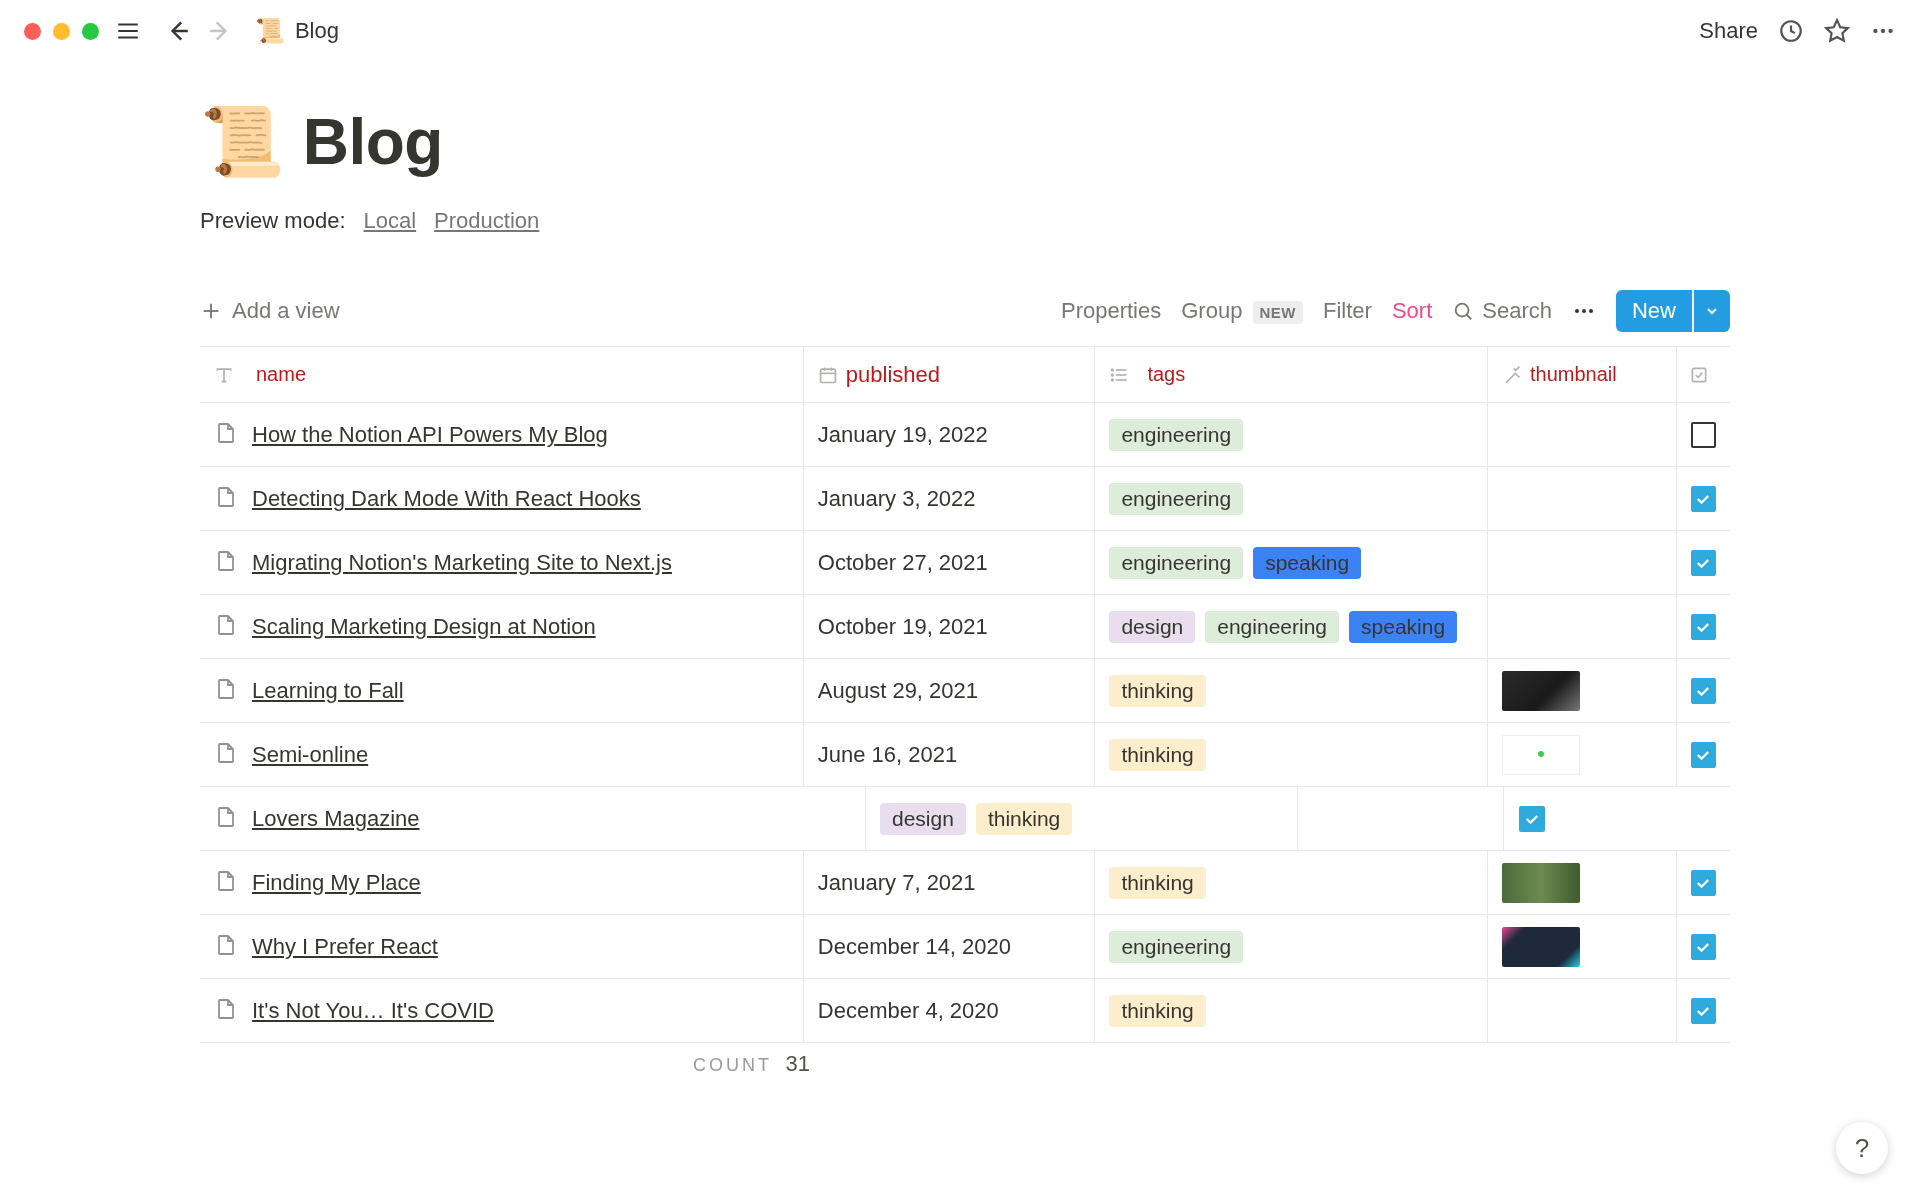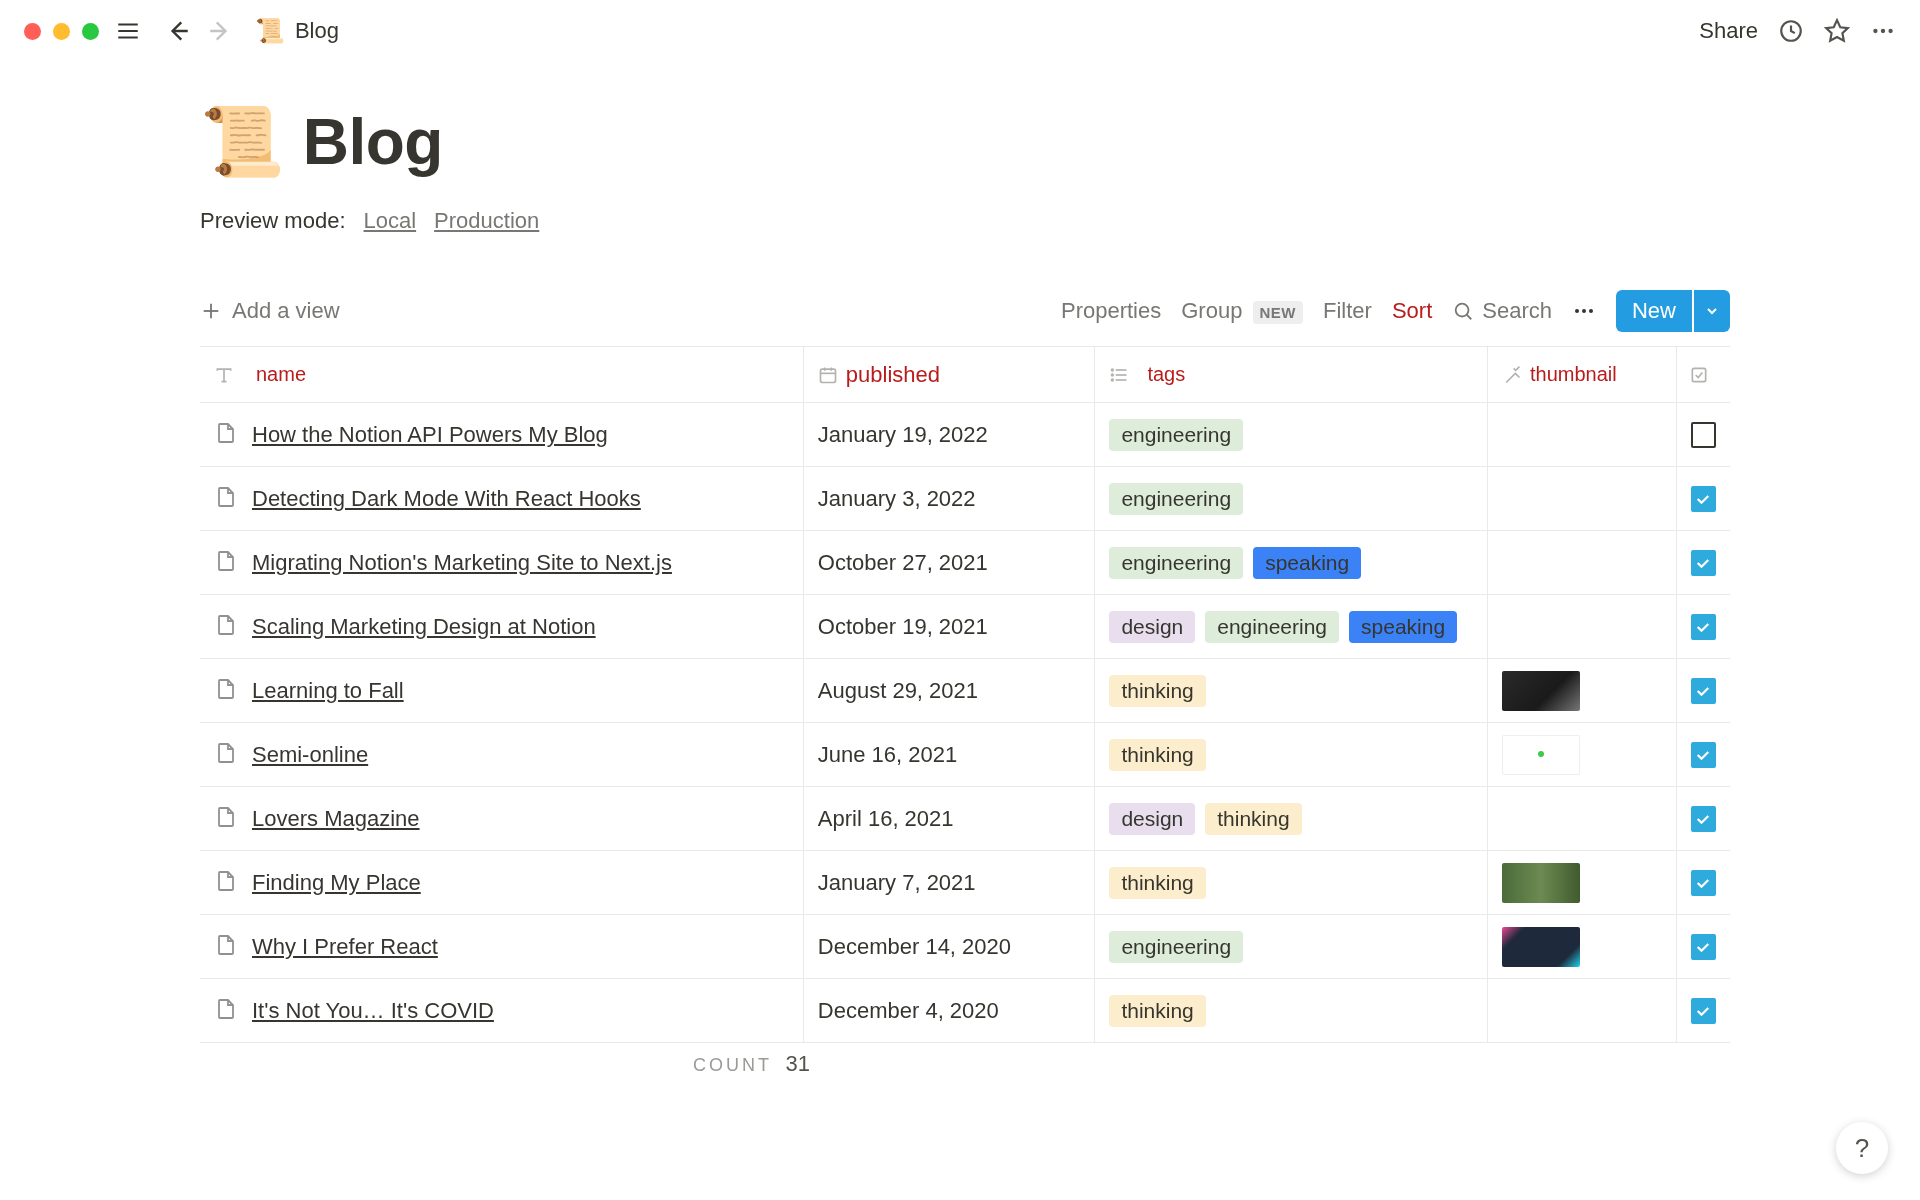--- a/index.html
+++ b/index.html
@@ -46,21 +46,21 @@
 .title-text { font-size: 64px; font-weight: 700; letter-spacing: -0.5px;}
 .preview-row { margin-top: 26px; font-size: 22px; display: flex; align-items: center; gap: 18px; }
 .preview-row .link { text-decoration: underline; color: #787774; cursor: pointer; }
 
 
 .toolbar { display: flex; align-items: center; margin-top: 56px; font-size: 22px; color: #787774; gap: 20px; }
 .add-view { display: flex; align-items: center; gap: 10px; cursor: pointer; }
 .add-view svg { width: 22px; height: 22px; }
 .toolbar .grow { flex: 1; }
 .toolbar .item { cursor: pointer; }
-.toolbar .sort { color: #b91c1c; }
+.toolbar .sort { color: #ec4899; }
 .pill-new {
   background: #239ce2; color: #fff; border-radius: 6px 0 0 6px;
   padding: 8px 16px; font-size: 22px; cursor: pointer; display: inline-flex; align-items: center;
 }
 .pill-chev {
   background: #239ce2; color: #fff; border-radius: 0 6px 6px 0;
   padding: 8px 10px; margin-left: 2px; display: inline-flex; align-items: center; cursor: pointer;
 }
 .pill-chev svg { width: 16px; height: 16px; }
 .search-wrap { display: flex; align-items: center; gap: 8px; cursor: pointer; }
@@ -393,21 +393,20 @@
           </div>
     </div>
     <div class="row">
       <div class="cell col-name">
         <span class="doc-icon"><svg viewBox="0 0 24 24" fill="none" stroke="currentColor" stroke-width="1.8">
                 <path d="M14 3H6a1 1 0 0 0-1 1v16a1 1 0 0 0 1 1h12a1 1 0 0 0 1-1V8z"></path>
                 <polyline points="14 3 14 8 19 8"></polyline>
               </svg></span>
         <span class="name-text">Lovers Magazine</span>
       </div>
-      <div class="cell col-published">April 16, 2021</div>
       <div class="cell col-tags">
             <span class="tag design">design</span>
             <span class="tag thinking">thinking</span>
           </div>
       <div class="cell col-thumb"></div>
       <div class="cell col-check">
             <div class="chk checked">
               <svg viewBox="0 0 24 24" fill="none" stroke="currentColor" stroke-width="3">
                 <polyline points="5 12 10 17 19 8"></polyline>
               </svg>

